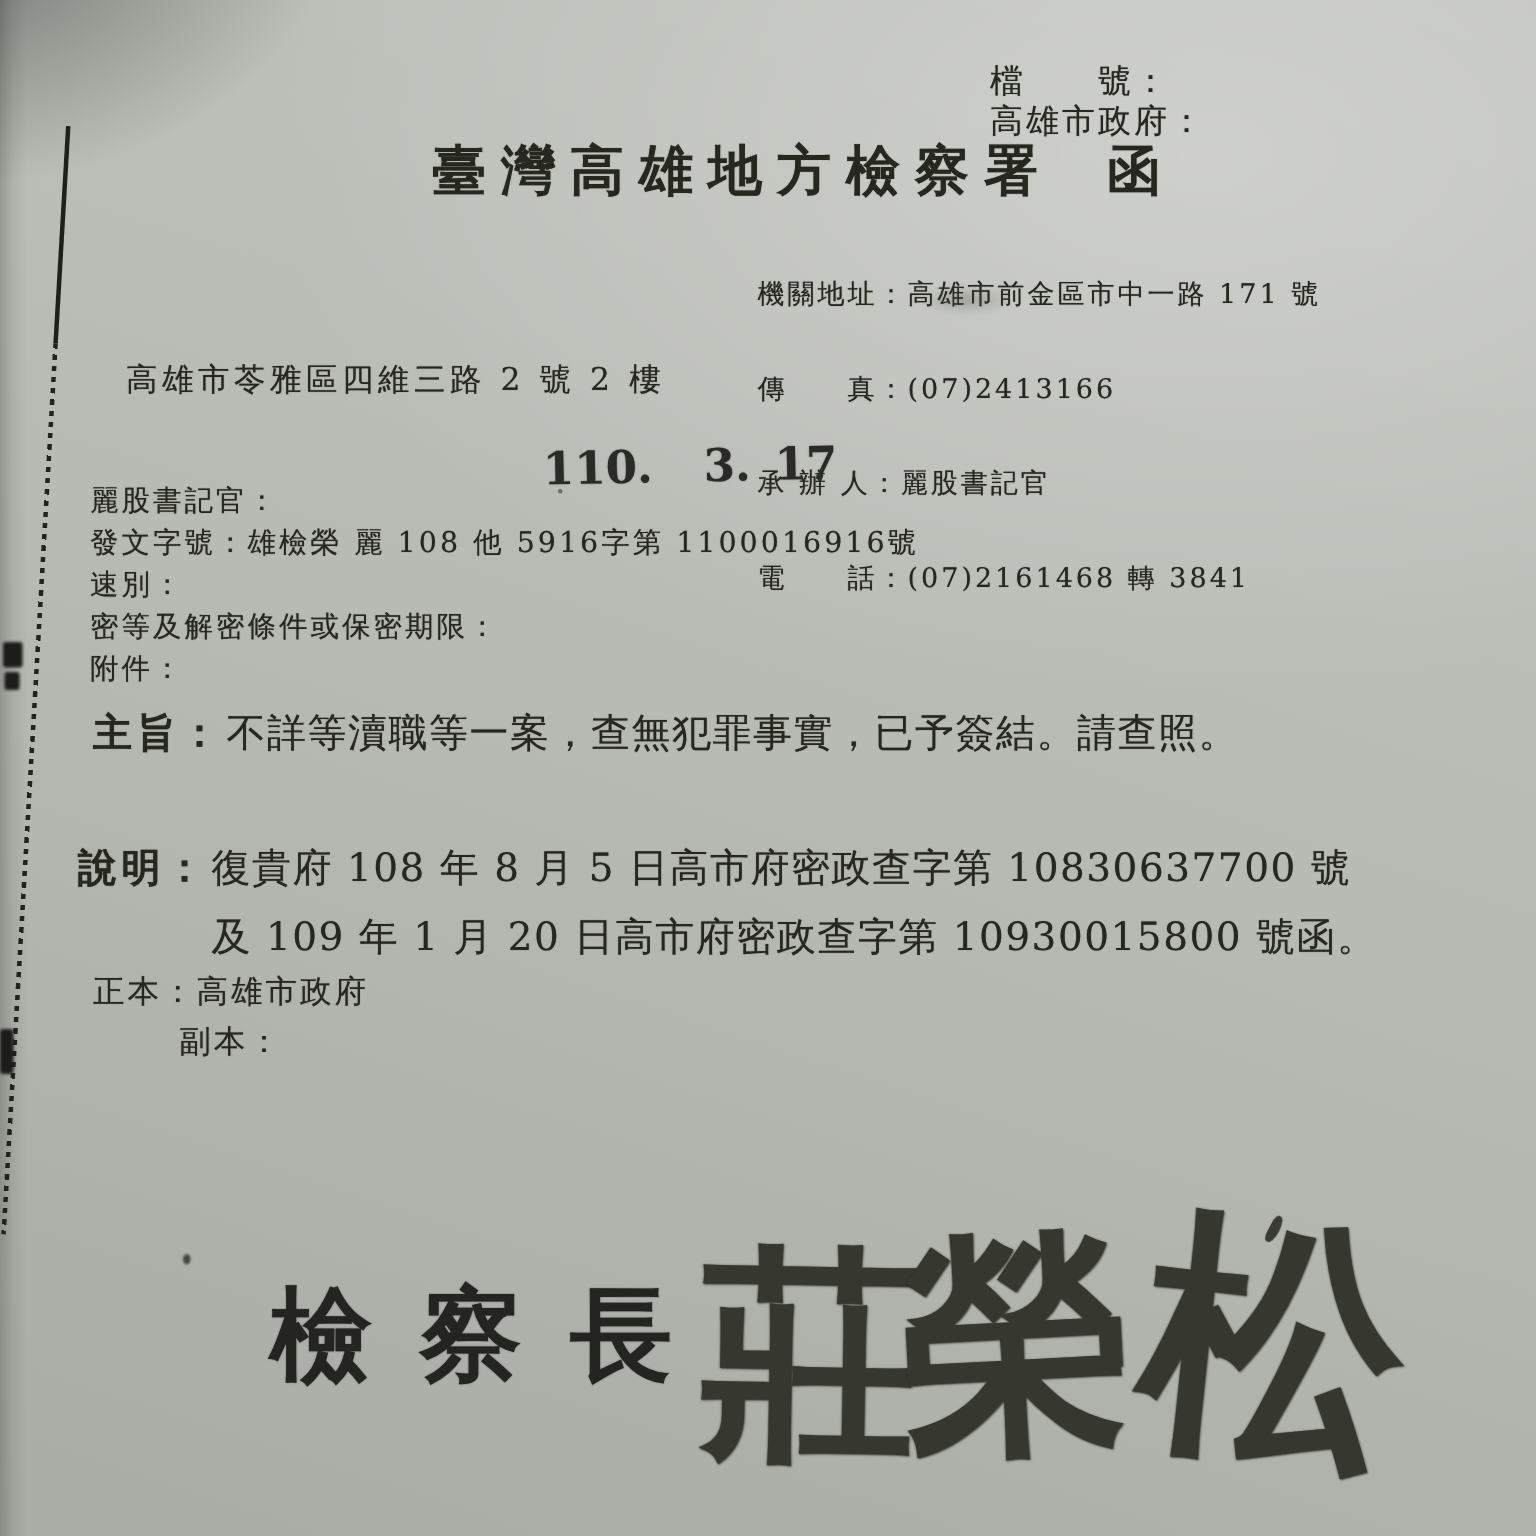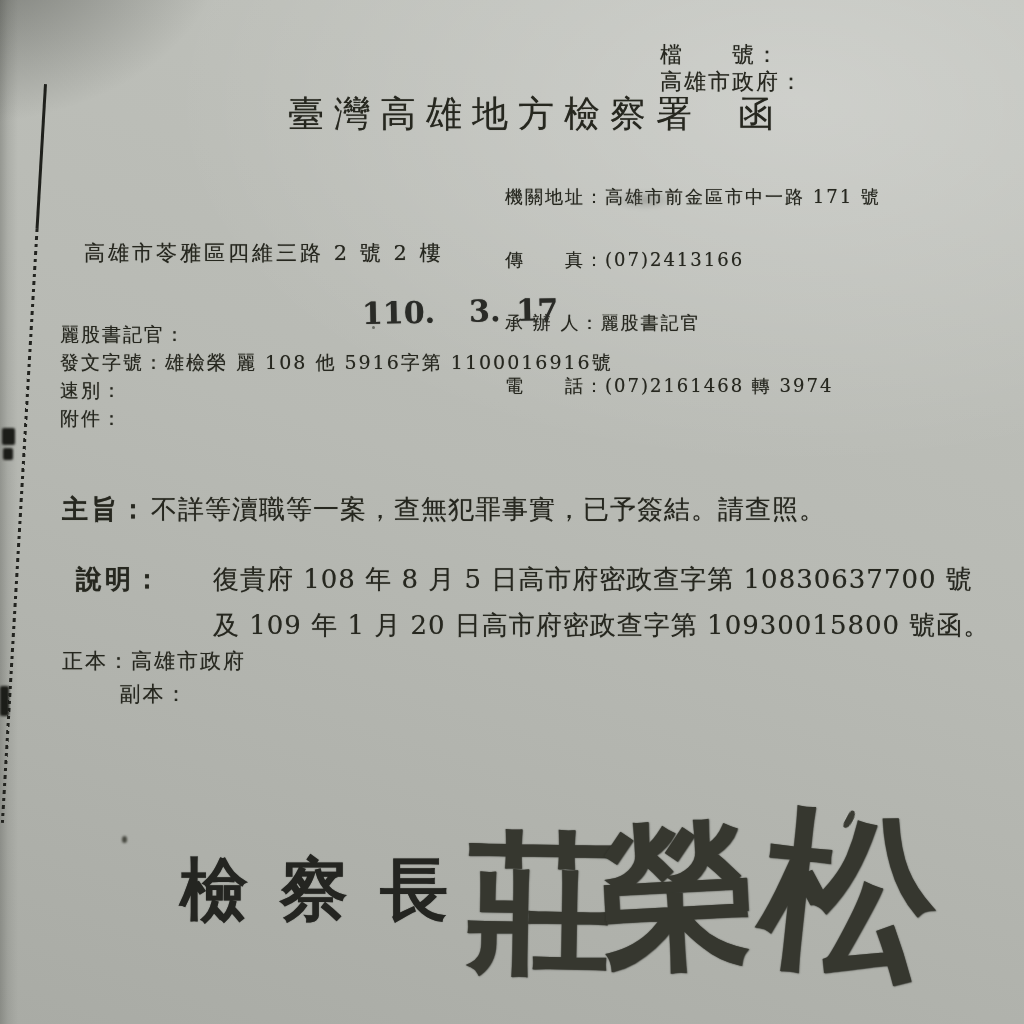--- a/index.html
+++ b/index.html
@@ -15,43 +15,43 @@
       linear-gradient(90deg, rgba(55,57,52,0.28) 0px, rgba(55,57,52,0.10) 8px, transparent 18px),
       linear-gradient(198deg, #c0c2bc 0%, #b8bab4 48%, #a9aba5 100%);
   }
   .abs{position:absolute;}
   .ink{color:#26271f;text-shadow:0 0 0.7px rgba(38,39,31,0.55);}
 
   
   #fileblock{left:660px;top:16px;font-size:22px;line-height:27px;letter-spacing:2px;margin-top:25px;}
 
   
-  #title{left:288px;top:90px;font-size:36px;font-weight:normal;display:flex;}
+  #title{left:288px;top:90px;font-size:36px;font-weight:bold;display:flex;}
   #title .org{letter-spacing:10px;}
   #title .type{margin-left:36px;}
 
   
   #agency{left:505px;top:144px;font-size:18px;line-height:21px;letter-spacing:2px;white-space:pre;}
 
   
   #addr{left:84px;top:239px;font-size:21px;letter-spacing:3px;}
   #recipient{left:80px;top:263px;font-size:27px;letter-spacing:13px;font-weight:bold;}
   #datestamp{left:362px;top:294px;font-size:30px;font-weight:bold;color:#2a2b27;
              display:flex;transform:rotate(-1.2deg);text-shadow:0 0 1px rgba(42,43,39,0.6);}
   #datestamp .p2{margin-left:34px;} #datestamp .p3{margin-left:16px;}
 
   
   #meta{left:60px;top:320px;font-size:19px;line-height:28px;letter-spacing:2px;}
 
   
   .para{display:flex;font-size:26px;line-height:46px;letter-spacing:1px;}
   .para .lbl{font-weight:bold;flex:0 0 auto;letter-spacing:3px;}
   .para .body{margin-left:2px;}
-  #subject{left:62px;top:486px;}
-  #explain{left:76px;top:556px;gap:48px;}
+  #subject{left:62px;top:466px;}
+  #explain{left:52px;top:556px;}
 
   
   #copies{left:62px;top:645px;font-size:21px;line-height:33px;letter-spacing:2px;text-align:center;}
 
   
   #sigtitle{left:180px;top:845px;font-size:68px;font-weight:bold;letter-spacing:32px;
             color:#242521;text-shadow:0 0 1px rgba(36,37,33,0.7);}
   .namechar{font-weight:bold;color:#36372f;
             text-shadow:0.6px 0.6px 1.4px rgba(44,45,39,0.85),-0.5px 0 1px rgba(44,45,39,0.5);}
   #nc1{left:468px;top:806px;font-size:150px;transform:rotate(1deg);}
@@ -86,34 +86,35 @@
 
   <div id="title" class="abs ink">
     <span class="org">臺灣高雄地方檢察署</span>
     <span class="type">函</span>
   </div>
 
   <div id="agency" class="abs ink">
     <div>機關地址：高雄市前金區市中一路 171 號</div>
     <div>傳　　真：(07)2413166</div>
     <div>承 辦 人：麗股書記官</div>
-    <div>電　　話：(07)2161468 轉 3974</div>
+    <div>電　　話：(07)2161468 轉 3841</div>
   </div>
 
   <div id="addr" class="abs ink">高雄市苓雅區四維三路 2 號 2 樓</div>
   <div id="datestamp" class="abs">
     <span class="p1">110.</span>
     <span class="p2">3.</span>
     <span class="p3">17</span>
   </div>
 
   <div id="meta" class="abs ink">
     <div>麗股書記官：</div>
     <div>發文字號：雄檢榮 麗 108 他 5916字第 1100016916號</div>
     <div>速別：</div>
+    <div>密等及解密條件或保密期限：</div>
     <div>附件：</div>
   </div>
 
   <div id="subject" class="abs ink para">
     <span class="lbl">主旨：</span>
     <span class="body">
       <div>不詳等瀆職等一案，查無犯罪事實，已予簽結。請查照。</div>
     </span>
   </div>
 

